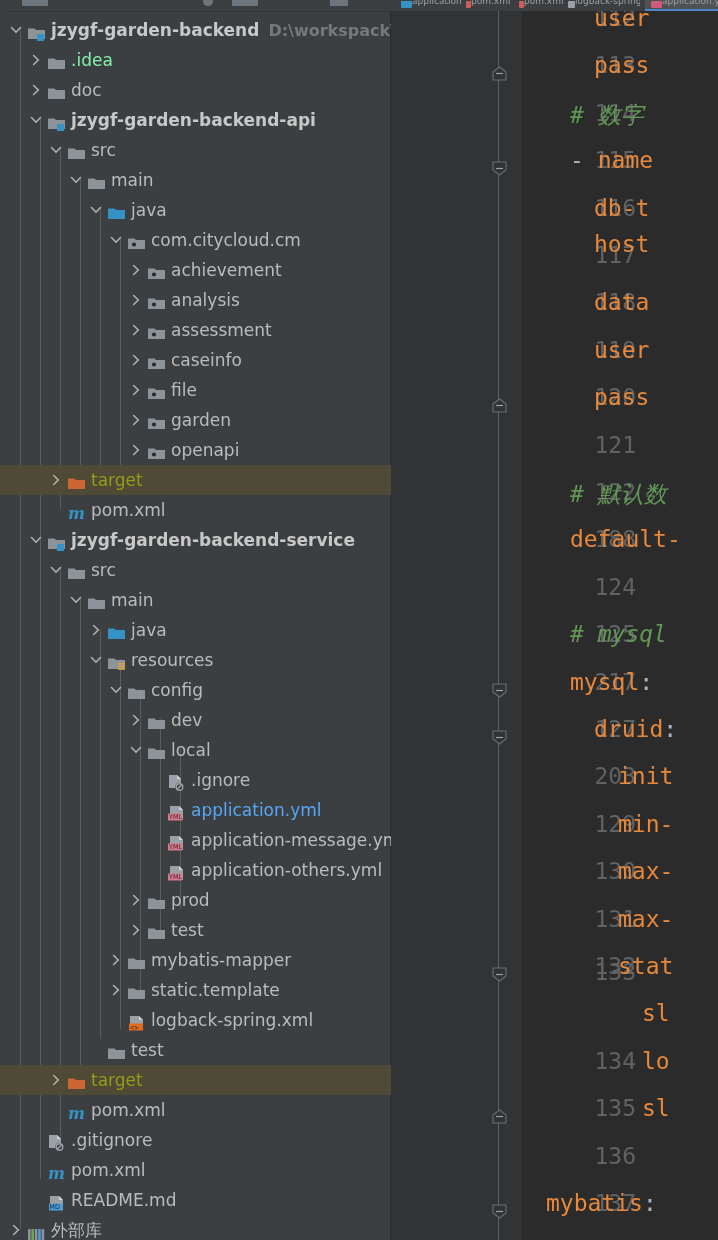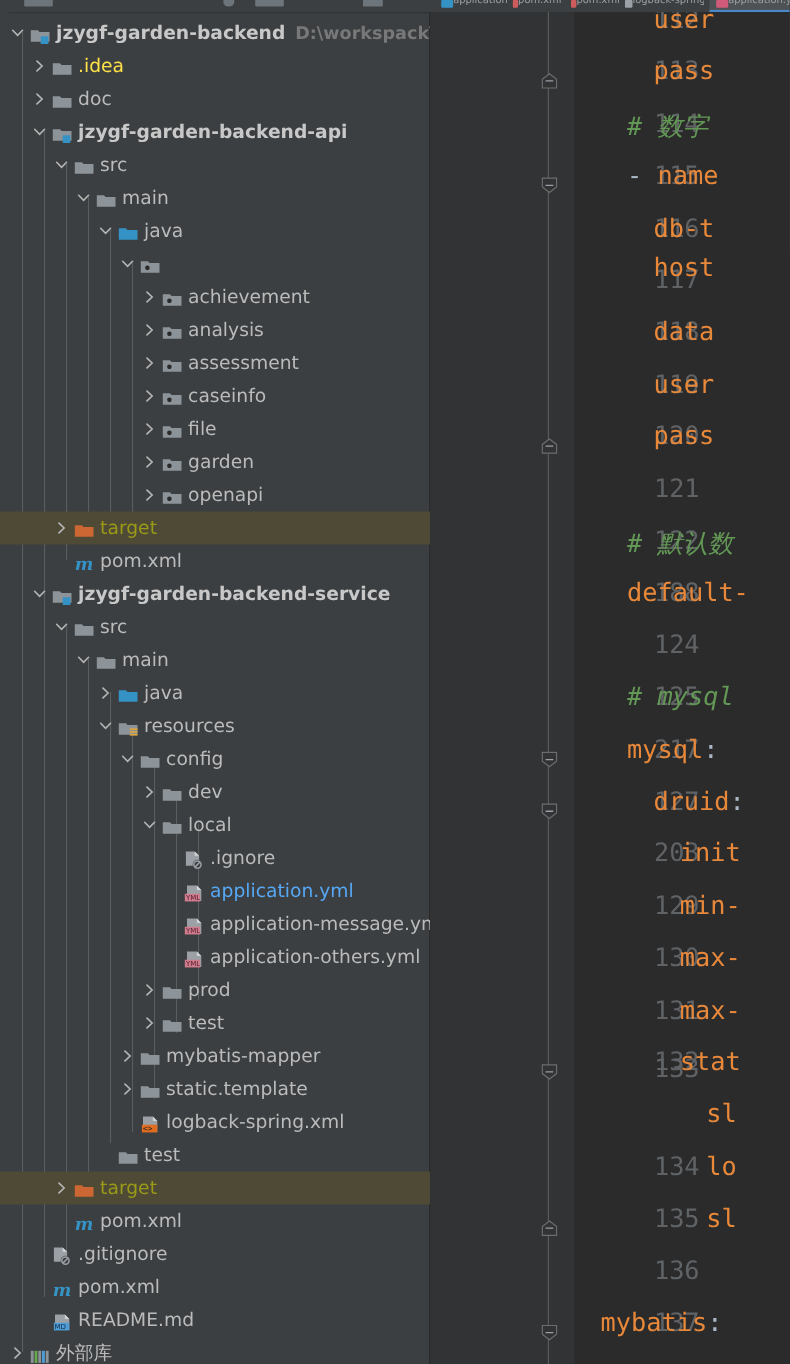--- a/index.html
+++ b/index.html
@@ -30,21 +30,21 @@
 
   .rows{position:absolute;left:0;top:4px;width:391px;}
   .row{position:relative;height:30px;line-height:30px;white-space:nowrap;font-size:17px;color:#bbbbbb;}
   .row.sel{background:#4e4a36;}
   .row .arrow{position:absolute;top:0;width:14px;height:30px;}
   .row .arrow svg{position:absolute;left:2px;top:9px;}
   .row .icon{position:absolute;top:6px;width:19px;height:18px;}
   .row .label{position:absolute;top:0;height:30px;}
   .row .sub{color:#787878;font-size:16px;padding-left:9px;}
   .bold{font-weight:bold;color:#c8c8c8;}
-  .c-yellow{color:#fde047;}
+  .c-yellow{color:#86efac;}
   .c-olive{color:#9a9a18;}
   .c-blue{color:#56a8f5;}
   .c-grey{color:#bbbbbb;}
 
   
   .guide{position:absolute;width:1px;background:#5a5d5e;}
 
   
   .editor{position:absolute;left:391px;top:11px;width:327px;height:1229px;background:#2b2b2b;overflow:hidden;}
   .gutter{position:absolute;left:0;top:0;width:131px;height:100%;background:#313335;}
@@ -194,20 +194,21 @@
         <div class="row">
           <span class="arrow" style="left: 108px;">
             <svg width="12" height="12" viewBox="0 0 12 12">
               <path d="M1.5 3.5 L6 8.2 L10.5 3.5" fill="none" stroke="#b4b4b4" stroke-width="1.5" stroke-linecap="round"></path>
             </svg>
           </span>
           <span class="icon" style="left: 127px;"><svg width="19" height="18">
               <path d="M1 4.5 L1 15 L18 15 L18 6 L9 6 L7.4 4.5 Z" fill="#8d9499"></path>
               <circle cx="7" cy="10.5" r="2.1" fill="#2b2b2b"></circle>
             </svg></span>
+          <span class="label c-grey" style="left: 151px;">com.citycloud.cm</span>
         </div>
         <div class="row">
           <span class="arrow" style="left: 128px;">
             <svg width="12" height="12" viewBox="0 0 12 12">
               <path d="M3.6 1.5 L8.3 6 L3.6 10.5" fill="none" stroke="#b4b4b4" stroke-width="1.5" stroke-linecap="round"></path>
             </svg>
           </span>
           <span class="icon" style="left: 147px;"><svg width="19" height="18">
               <path d="M1 4.5 L1 15 L18 15 L18 6 L9 6 L7.4 4.5 Z" fill="#8d9499"></path>
               <circle cx="7" cy="10.5" r="2.1" fill="#2b2b2b"></circle>

